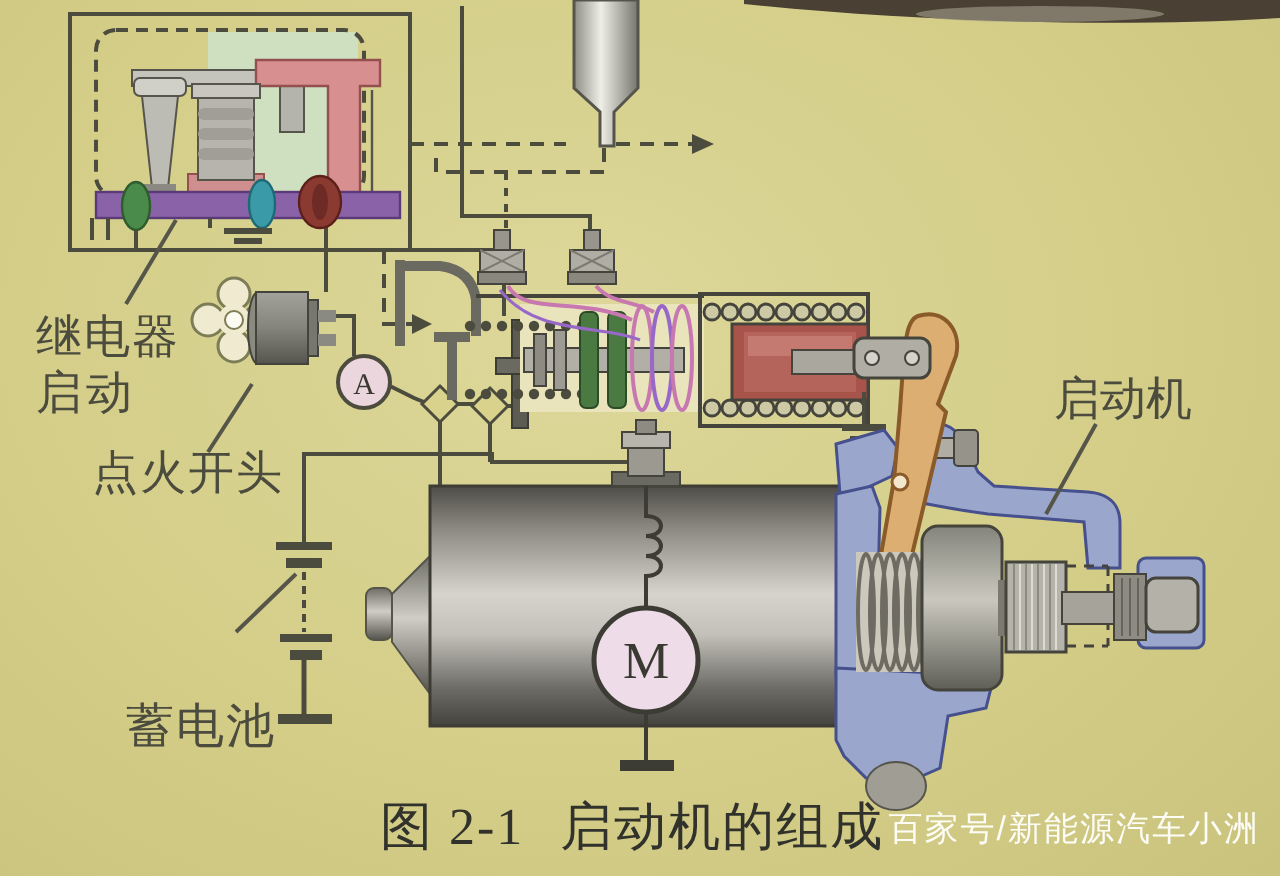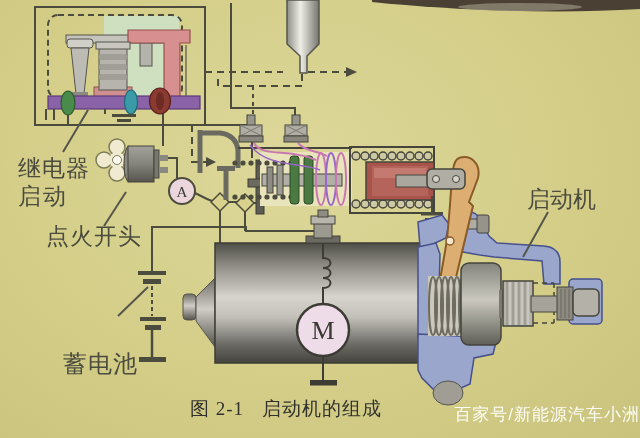--- a/index.html
+++ b/index.html
@@ -2,23 +2,23 @@
 <html><head>
 <meta charset="utf-8">
 <style>
   html,body{margin:0;padding:0;background:#888;}
   #stage{position:relative;width:640px;height:438px;overflow:hidden;
     background:#d6d08d;
     background-image:radial-gradient(ellipse at 45% 38%, #ddd79a 0%, #d4ce89 55%, #c9c37d 100%);
     font-family:"Liberation Serif","DejaVu Serif",serif;}
   #stage svg{position:absolute;left:0;top:0;}
   .cnlabel{position:absolute;color:#4b4b3e;font-size:23px;line-height:28px;letter-spacing:2px;white-space:nowrap;}
-  .caption{position:absolute;left:190px;top:396px;color:#32322c;font-size:19px;letter-spacing:1px;white-space:nowrap;}
+  .caption{position:absolute;left:190px;top:396px;color:#32322c;font-size:26px;letter-spacing:1px;white-space:nowrap;}
   .caption .fig{margin-right:18px;}
-  .watermark{position:absolute;right:0;top:403px;color:#fdfdf6;font-size:17px;letter-spacing:1px;
+  .watermark{position:absolute;right:10px;top:403px;color:#fdfdf6;font-size:17px;letter-spacing:1px;
     font-family:"Liberation Sans","DejaVu Sans",sans-serif;white-space:nowrap;}
 </style>
 </head>
 <body>
 
 <div id="stage">
 <svg width="640" height="438" viewBox="0 0 640 438">
   <defs>
     <linearGradient id="gradBody" x1="0" y1="0" x2="0" y2="1">
       <stop offset="0" stop-color="#4e4d47"></stop>

